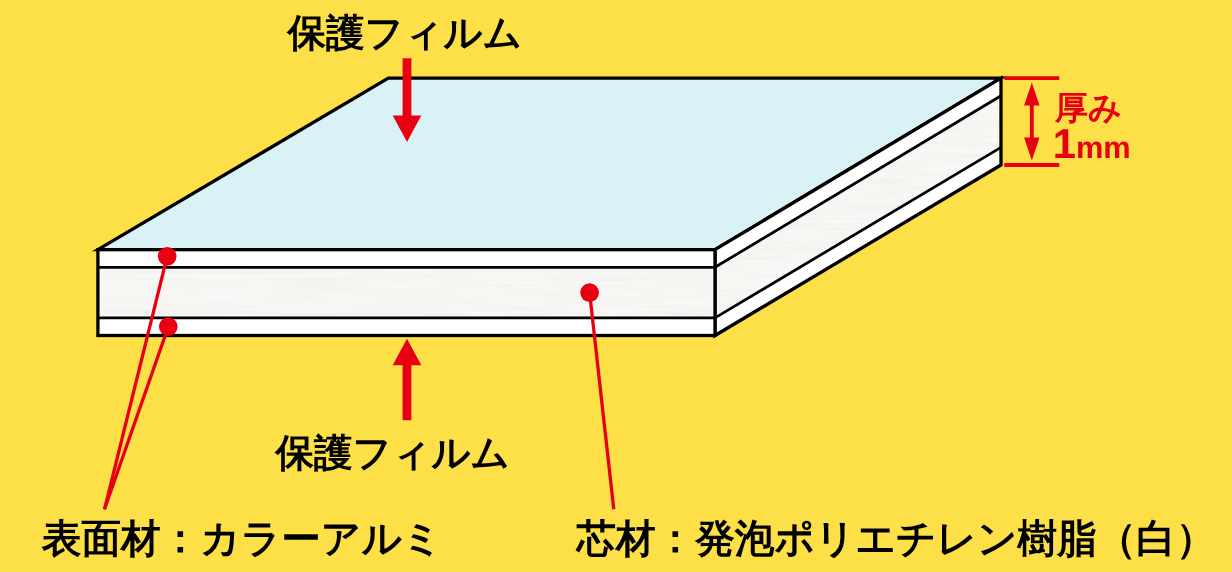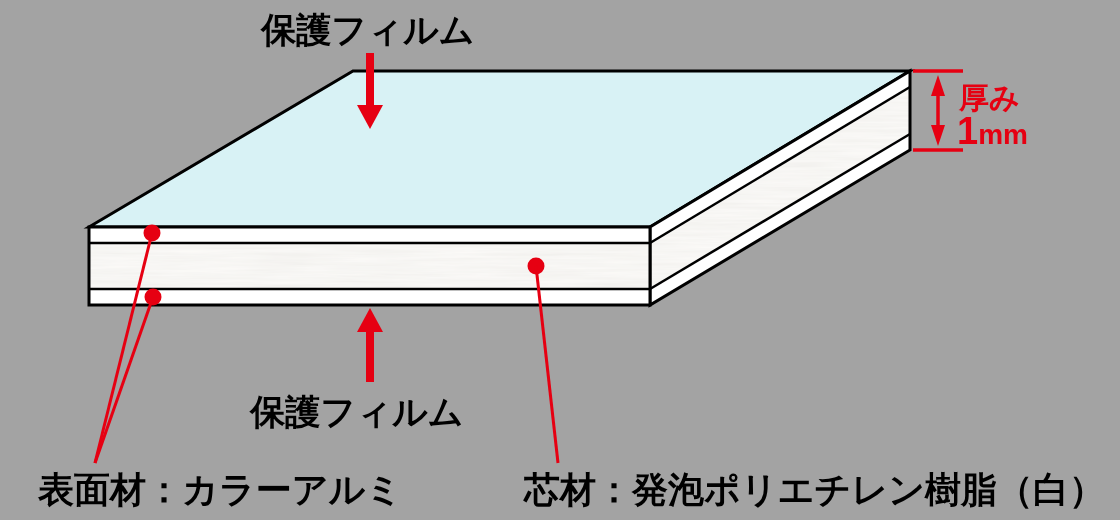--- a/index.html
+++ b/index.html
@@ -4,21 +4,21 @@
 <style>
   html, body {
     margin: 0;
     padding: 0;
     background: #ffffff;
   }
   .stage {
     position: relative;
     width: 1120px;
     height: 520px;
-    background: #a3a3a3;
+    background: #fde047;
     overflow: hidden;
     font-family: "Liberation Sans", sans-serif;
   }
   svg { display: block; }
   .jp-label {
     font-family: "Liberation Sans", "DejaVu Sans", sans-serif;
     font-weight: bold;
     fill: #000000;
     font-size: 35px;
   }

